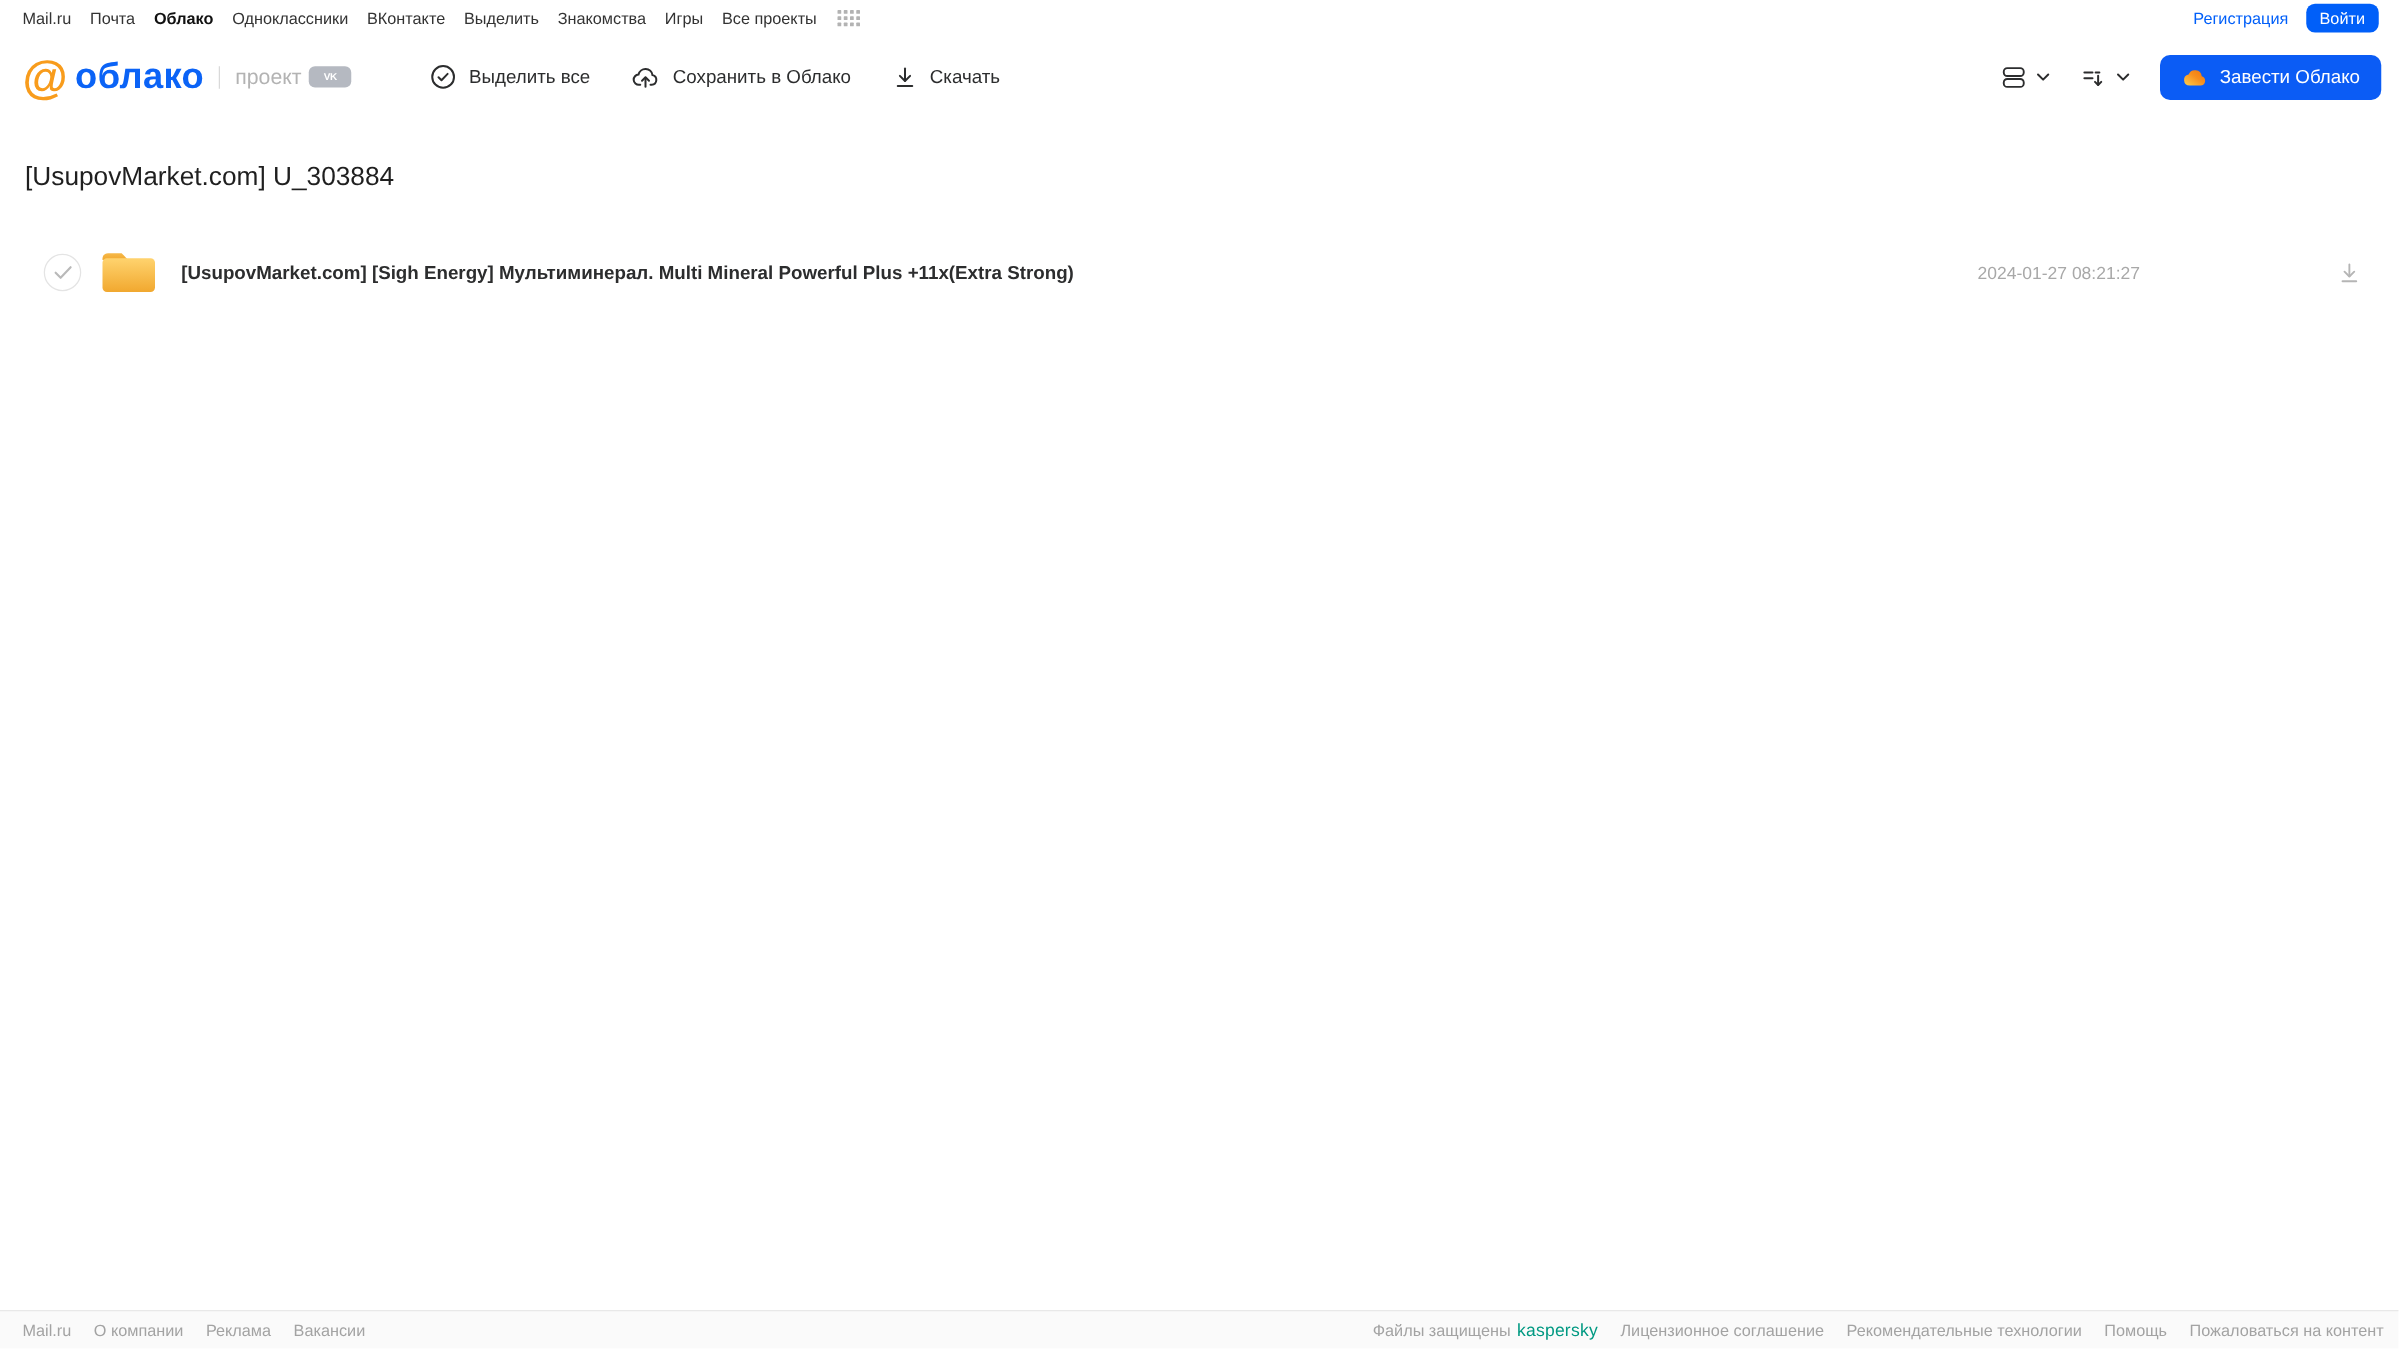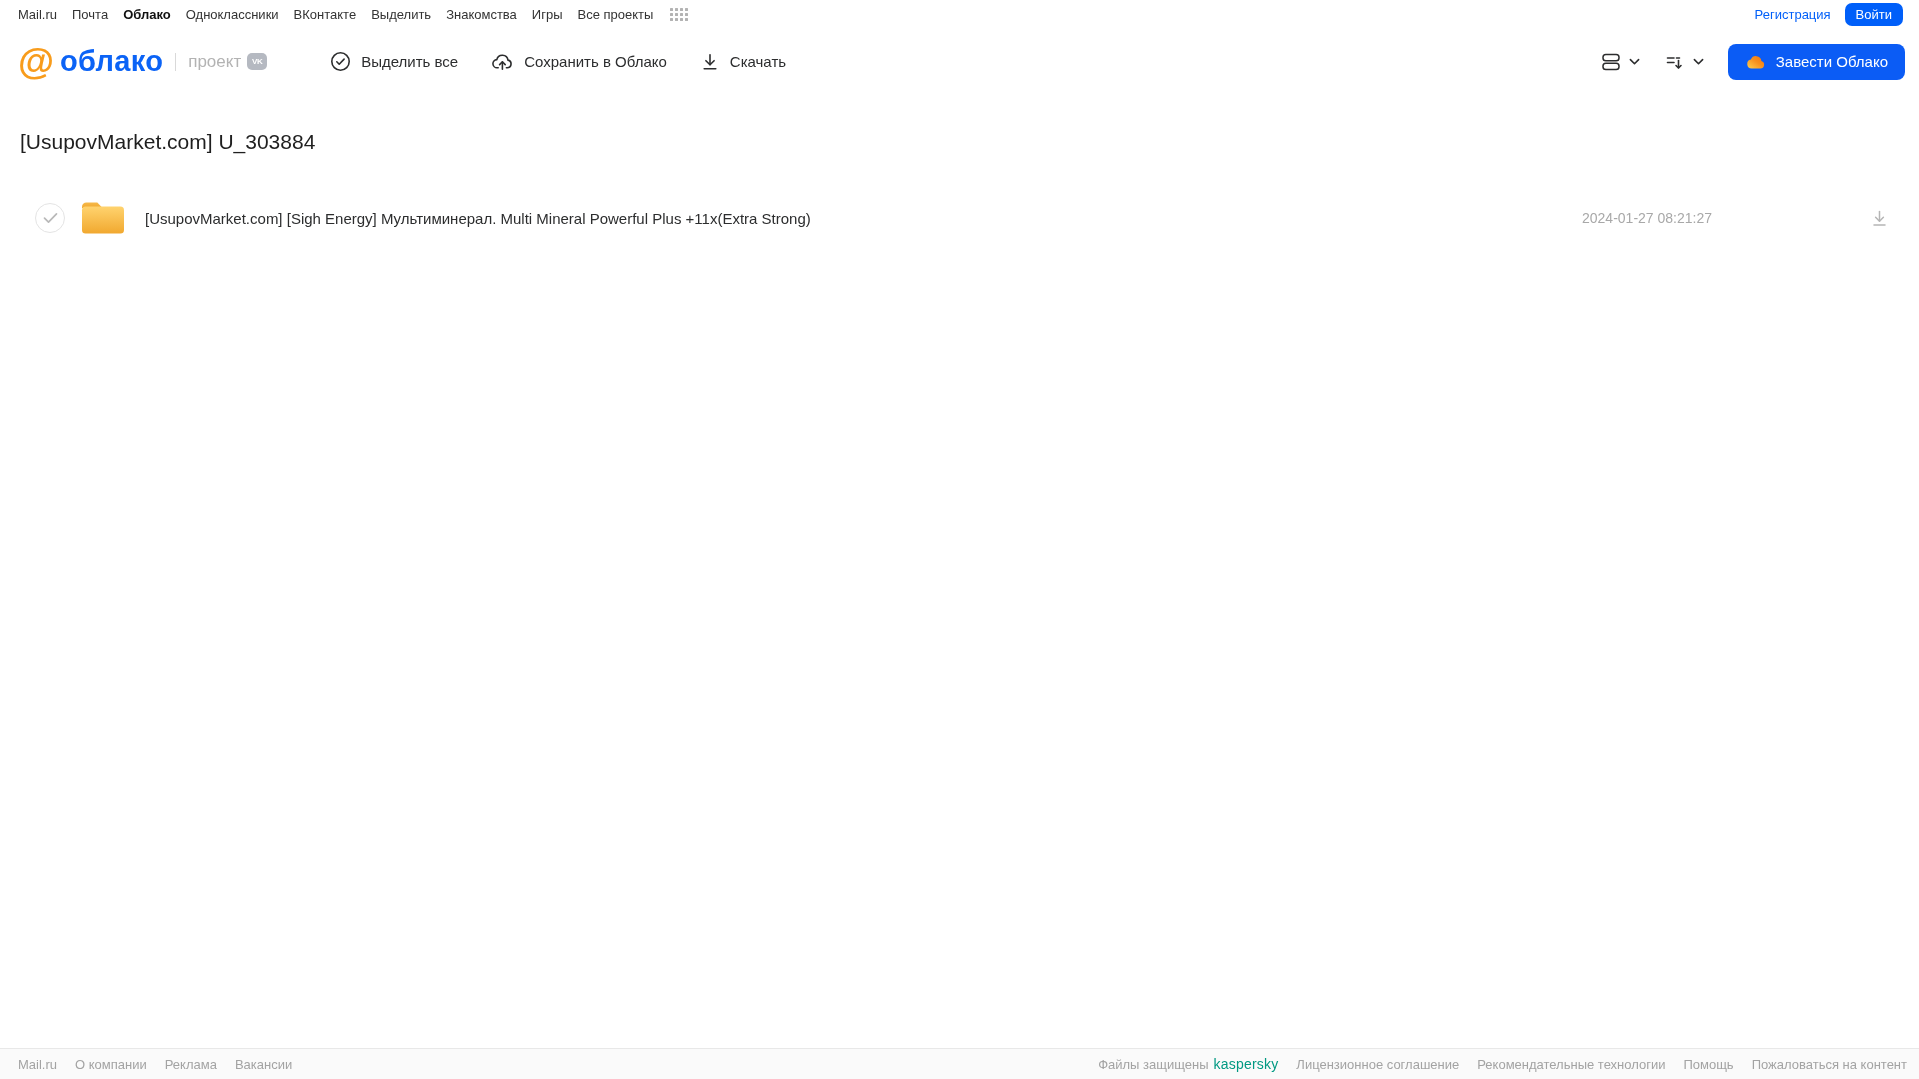--- a/index.html
+++ b/index.html
@@ -18,35 +18,35 @@
   .register { font-size:13px; color:#005ff9; text-decoration:none; cursor:pointer; }
   .login-btn { background:#005ff9; color:#fff; font-size:13px; border:none; border-radius:7px; padding:4px 11px; cursor:pointer; font-family:inherit; }
 
   
   .toolbar { height:67px; display:flex; align-items:center; padding:0 14px 0 18px; }
   .logo { display:flex; align-items:center; cursor:pointer; }
   .logo-at { color:#f89c1c; font-size:37px; font-weight:700; line-height:40px; }
   .logo-text { color:#0b63f6; font-size:29px; font-weight:700; letter-spacing:0.3px; margin-left:6px; }
   .logo-sep { width:1px; height:18px; background:#d9d9d9; margin:0 12px; }
   .project { color:#b3b3b3; font-size:17px; }
-  .vk-badge { display:inline-flex; align-items:center; justify-content:center; width:20px; height:17px; margin-left:6px; background:#b5b9c1; border-radius:5px; color:#fff; font-size:8px; font-weight:bold; letter-spacing:-0.3px; }
+  .vk-badge { display:inline-flex; align-items:center; justify-content:center; width:34px; height:17px; margin-left:6px; background:#b5b9c1; border-radius:5px; color:#fff; font-size:8px; font-weight:bold; letter-spacing:-0.3px; }
   .actions { display:flex; gap:33px; margin-left:63px; }
   .action-btn { display:flex; align-items:center; gap:10px; background:none; border:none; cursor:pointer; font-family:inherit; font-size:15px; color:#2c2d2e; }
   .action-btn svg { color:#2c2d2e; }
   .toolbar-right { margin-left:auto; display:flex; align-items:center; gap:24px; }
   .icon-drop { display:flex; align-items:center; gap:7px; background:none; border:none; cursor:pointer; color:#2c2d2e; }
   .create-cloud { display:flex; align-items:center; gap:9px; background:#0b5cf5; border:none; border-radius:8px; height:36px; padding:0 17px; color:#fff; font-size:15px; cursor:pointer; font-family:inherit; }
 
   
   main { padding:0; }
   h1.page-title { margin:33px 0 12px 20px; font-size:21px; font-weight:400; color:#1f1f1f; line-height:28px; }
   .file-row { display:flex; align-items:center; height:44px; margin-top:40px; cursor:pointer; }
   .row-check { display:inline-flex; align-items:center; justify-content:center; width:30px; height:30px; border:1px solid #e4e4e4; border-radius:50%; margin-left:35px; background:#fff; color:#b9b9b9; cursor:pointer; flex:none; }
   .folder { margin-left:15px; display:inline-flex; flex:none; }
-  .file-name { margin-left:19px; font-size:15px; color:#2c2d2e; text-decoration:none; cursor:pointer; white-space:nowrap; overflow:hidden; text-overflow:ellipsis; }
+  .file-name { margin-left:19px; font-size:15px; color:#2c2d2e; text-decoration:none; cursor:pointer; white-space:nowrap; overflow:hidden; text-overflow:ellipsis;font-weight:bold; }
   .file-date { margin-left:auto; font-size:14px; color:#a8a8a8; white-space:nowrap; }
   .row-download { margin-left:158px; margin-right:30px; display:inline-flex; color:#b5b5b5; cursor:pointer; flex:none; }
 
   
   footer { position:absolute; left:0; bottom:0; width:100%; height:31px; background:#fafafa; border-top:1px solid #e8e8e8; display:flex; align-items:center; padding:0 12px 0 18px; }
   .footer-left { display:flex; align-items:center; gap:18px; }
   .footer-right { margin-left:auto; display:flex; align-items:flex-end; gap:18px; }
   footer a, footer span { font-size:13px; color:#a3a3a3; text-decoration:none; }
   footer a { cursor:pointer; }
   .kaspersky-group { display:flex; align-items:center; gap:5px; }

